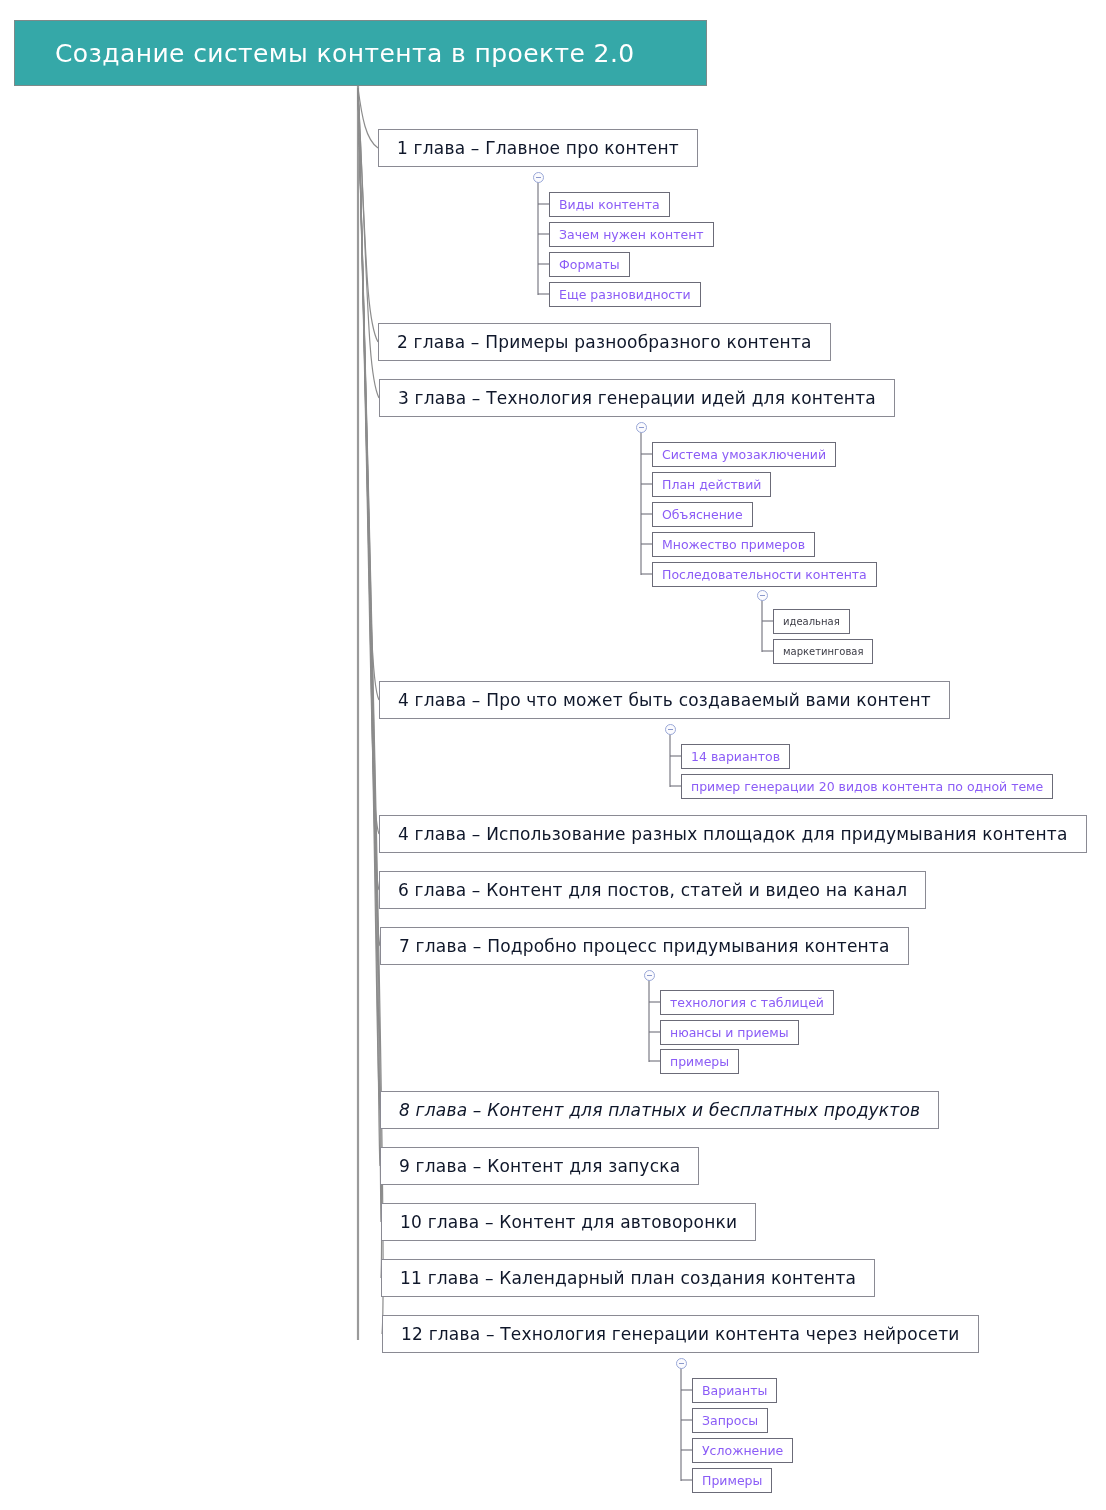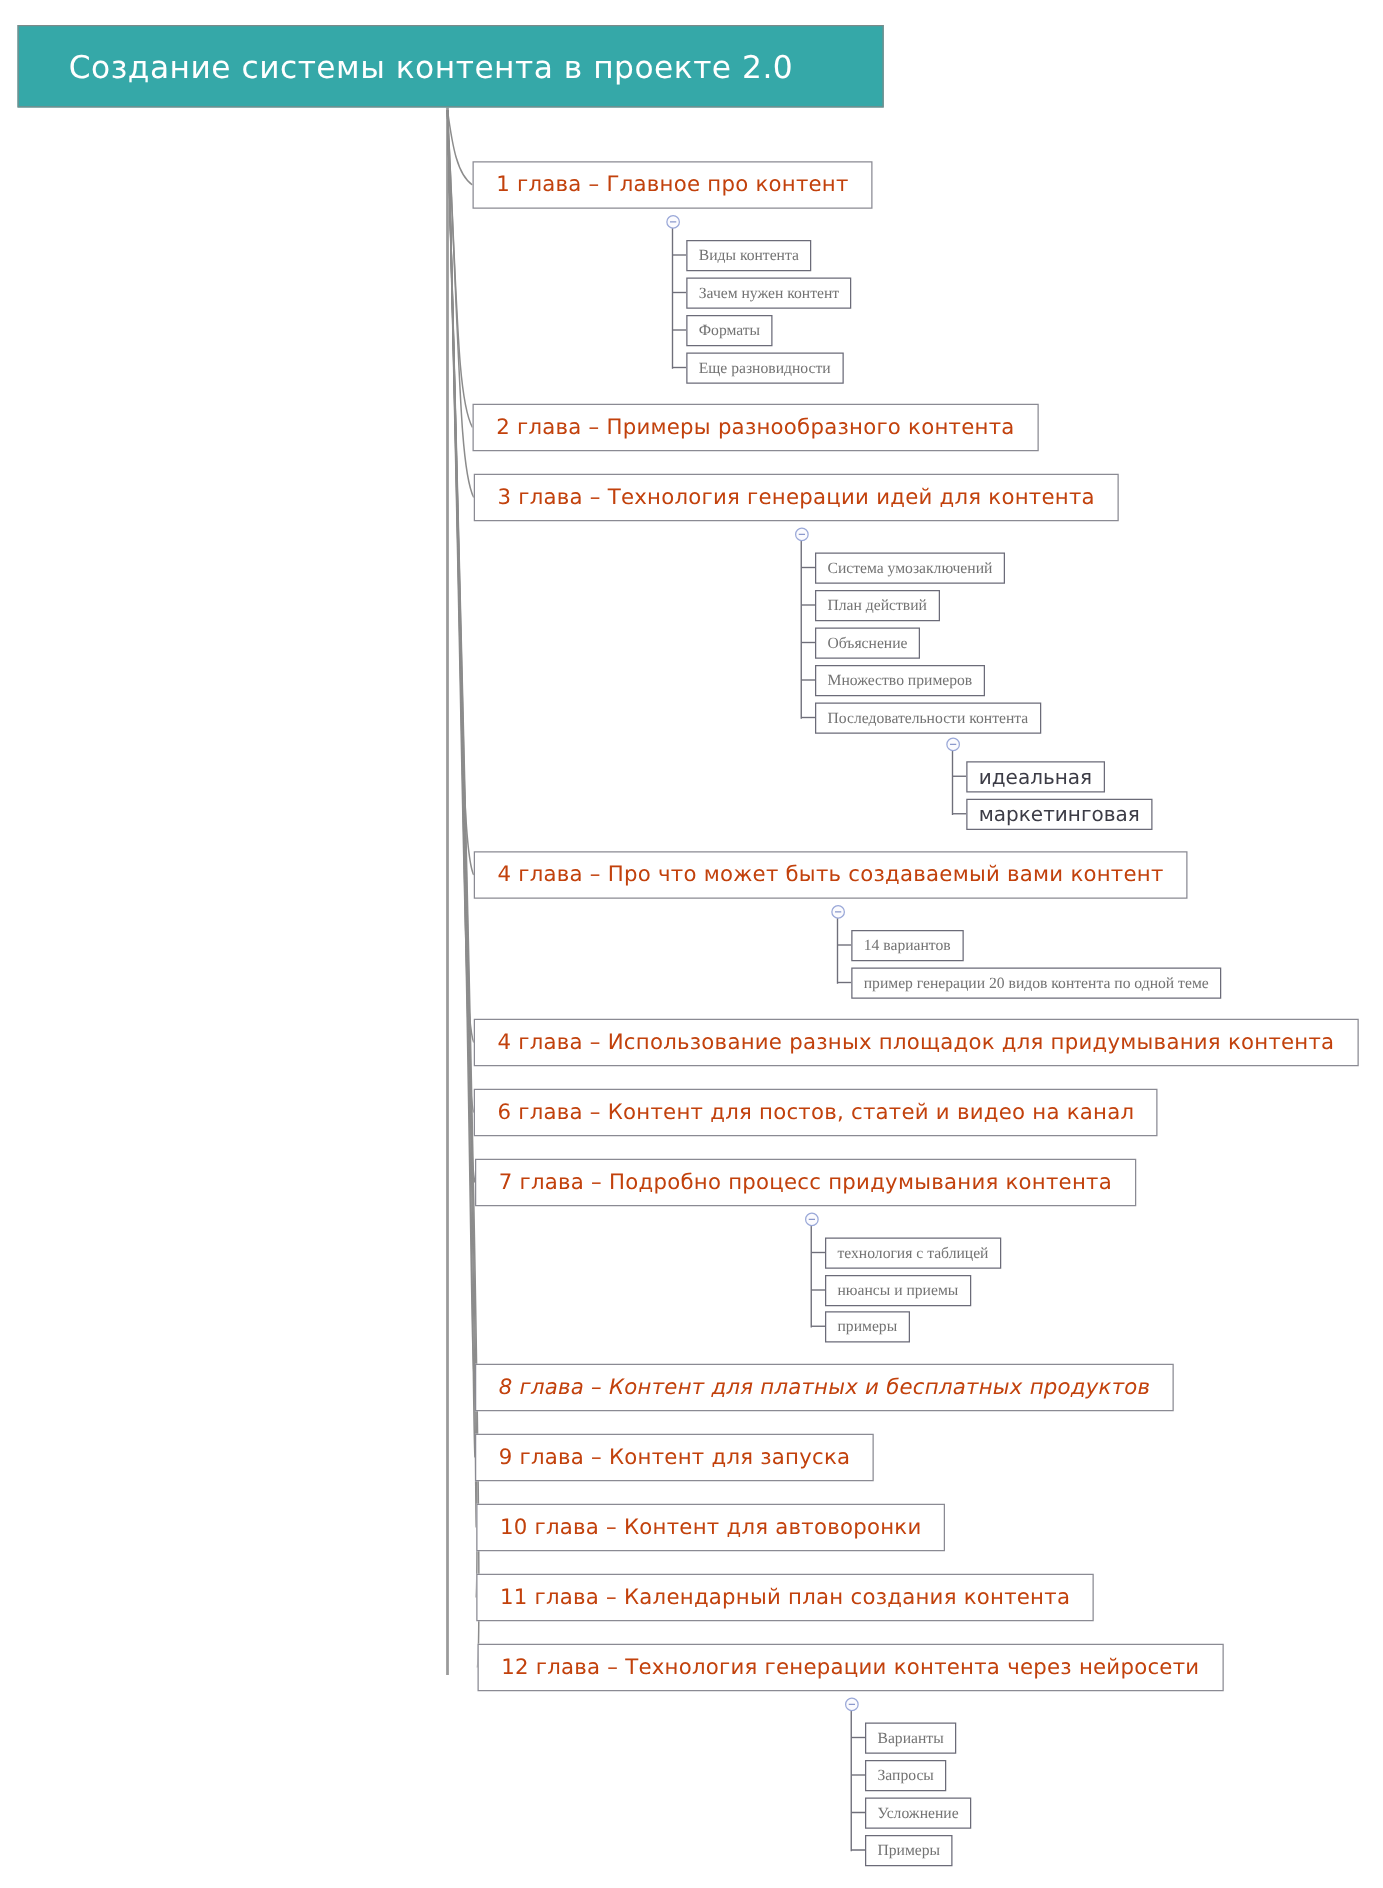--- a/index.html
+++ b/index.html
@@ -67,44 +67,43 @@
   }
 
   
   .lvl1 {
     height: 38px;
     padding: 0 18px;
     border-color: #8a8a93;
   }
   .lvl1 .lbl {
     font-size: 17px;
-    color: #c2410c;
+    color: #0f172a;
     letter-spacing: 0.2px;
   }
 
   
   .lvl2 {
     height: 25px;
     padding: 0 9px;
     border-color: #6b6b78;
   }
   .lvl2 .lbl {
     font-size: 12.5px;
-    color: #737373;
-    font-family: Liberation Serif, serif;
+    color: #8b5cf6;
   }
 
   
   .lvl3 {
     height: 25px;
     padding: 0 9px;
     border-color: #6b6b78;
   }
   .lvl3 .lbl {
-    font-size: 16px;
+    font-size: 10px;
     color: #3c3c46;
   }
 
   
   .toggle {
     position: absolute;
     width: 11px;
     height: 11px;
     border: 1px solid #9aa8d8;
     border-radius: 50%;

